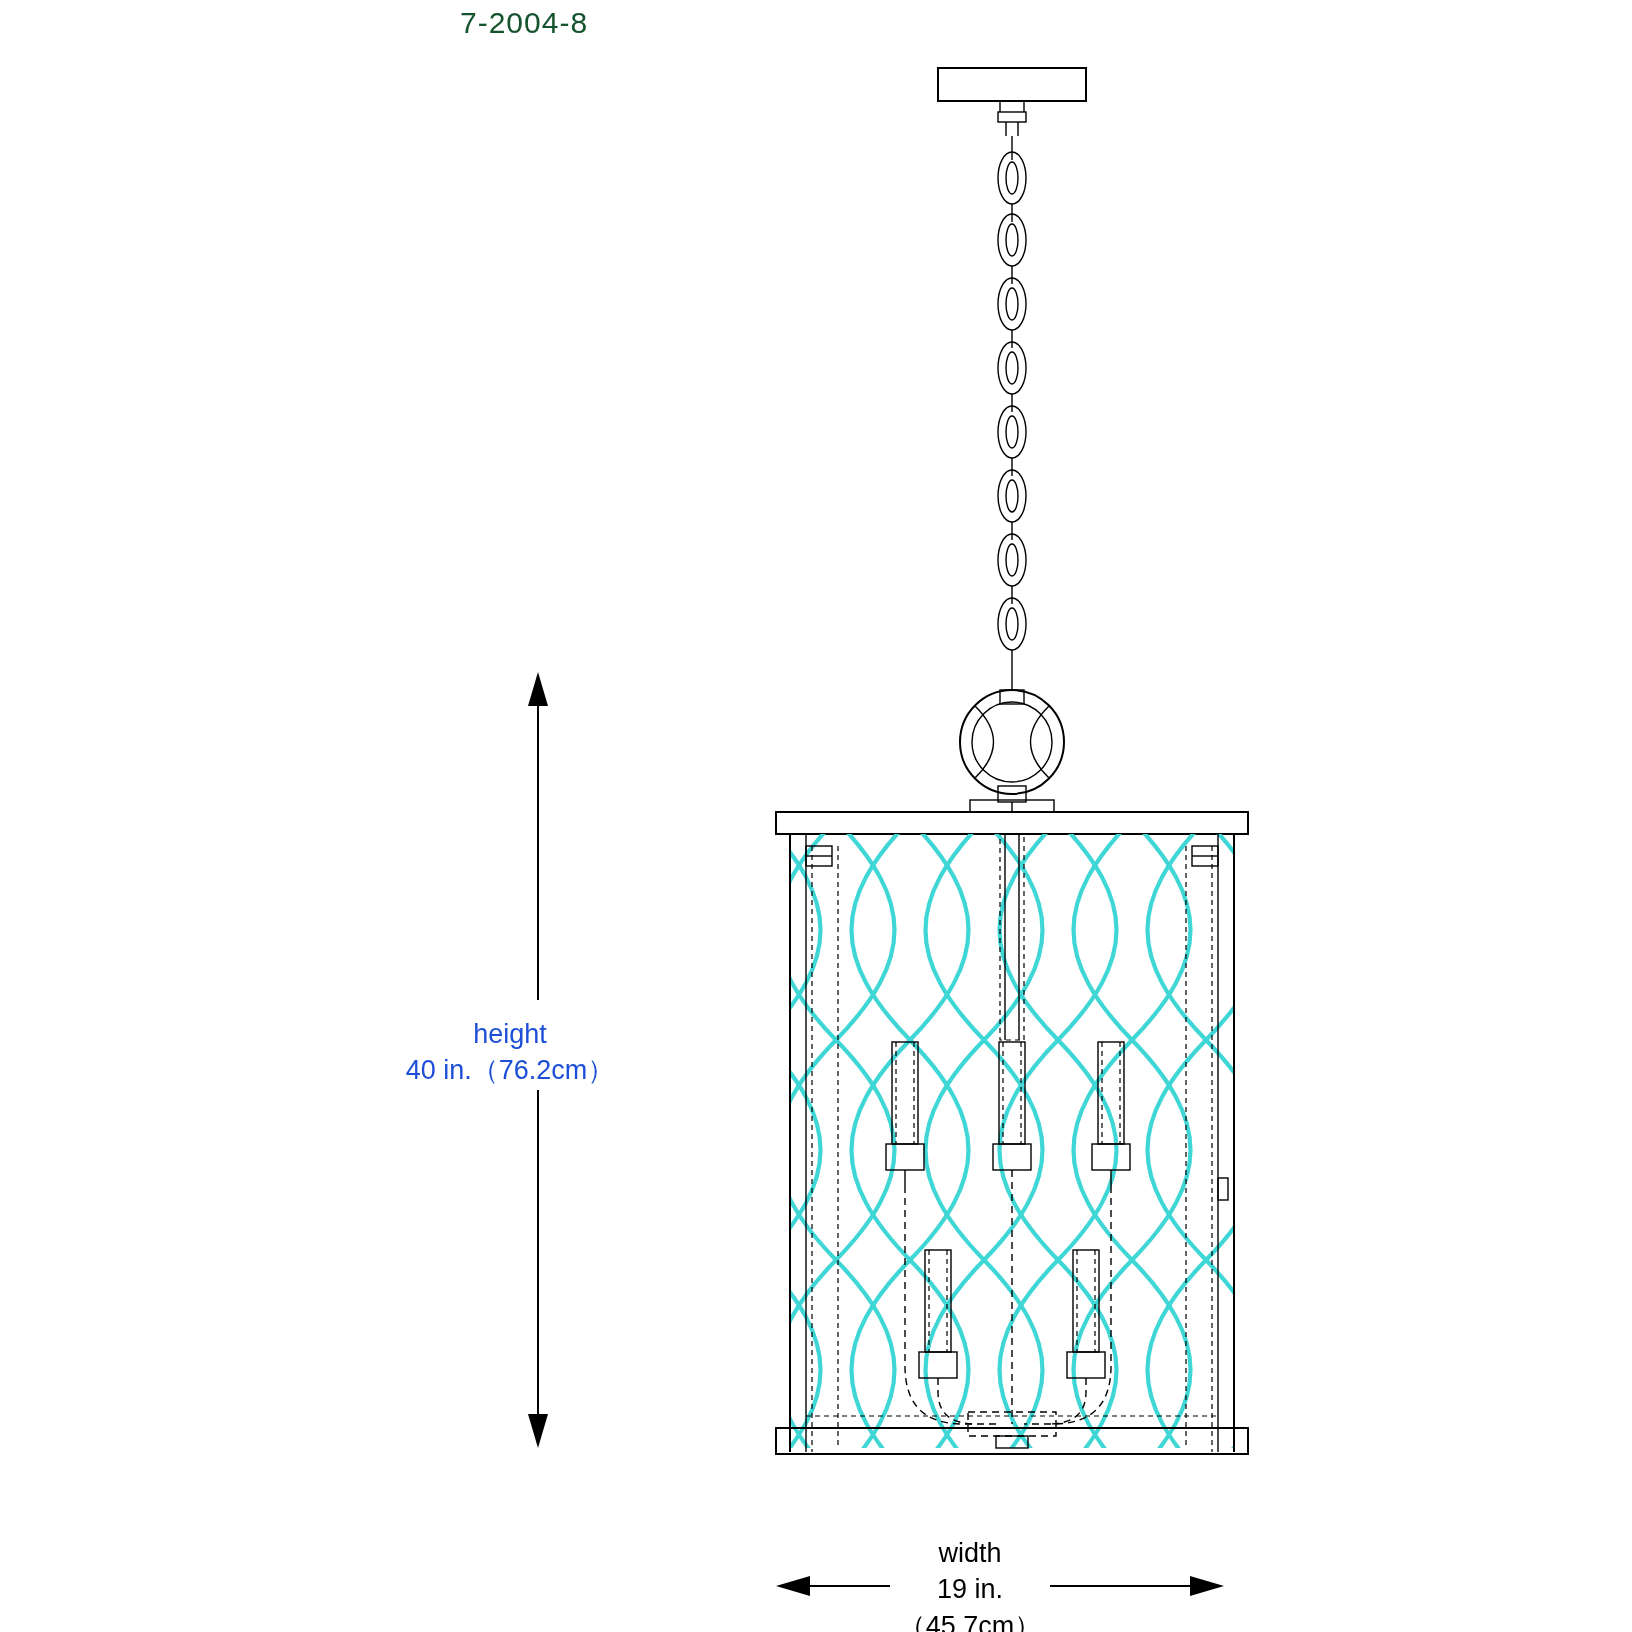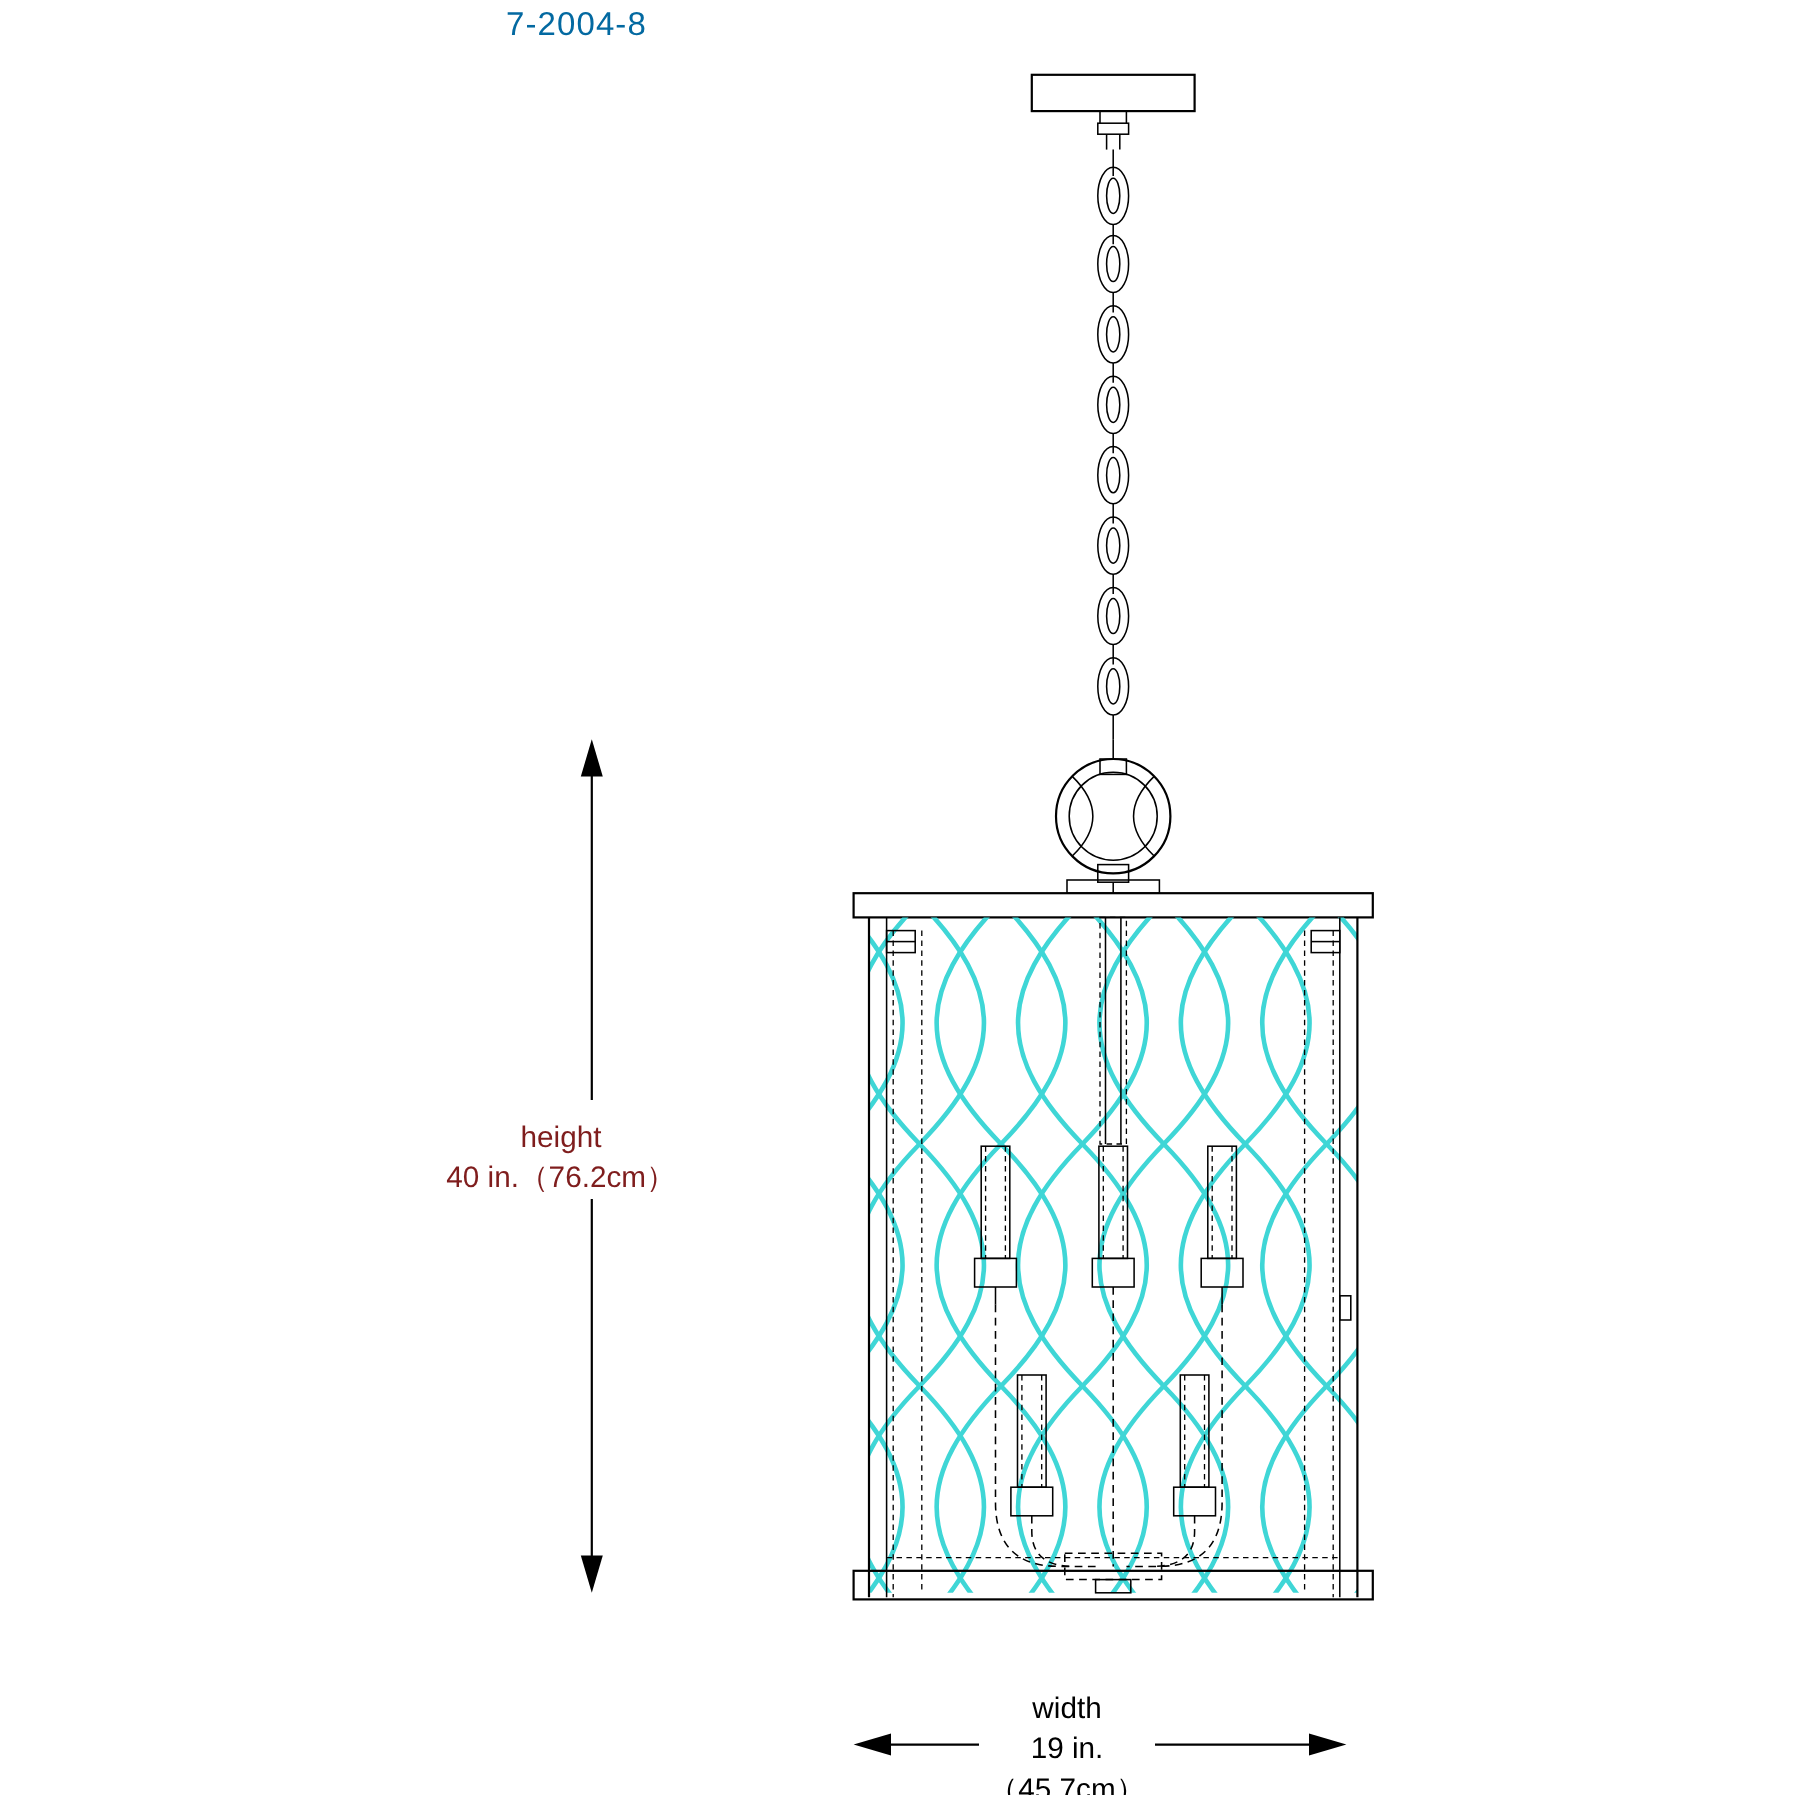--- a/index.html
+++ b/index.html
@@ -21,31 +21,31 @@
     width: 1632px;
     height: 1632px;
   }
   .model-code {
     position: absolute;
     left: 460px;
     top: 6px;
     font-size: 30px;
     letter-spacing: 1px;
     white-space: nowrap;
-    color: #0369a1;
+    color: #14532d;
   }
   .height-label {
     position: absolute;
     left: 380px;
     top: 1016px;
     width: 260px;
     text-align: center;
     font-size: 27px;
     line-height: 1.35;
-    color: #7f1d1d;
+    color: #1d4ed8;
   }
   .height-label .l2 { white-space: nowrap; }
   .width-label {
     position: absolute;
     left: 850px;
     top: 1535px;
     width: 240px;
     text-align: center;
     font-size: 27px;
     line-height: 1.35;

